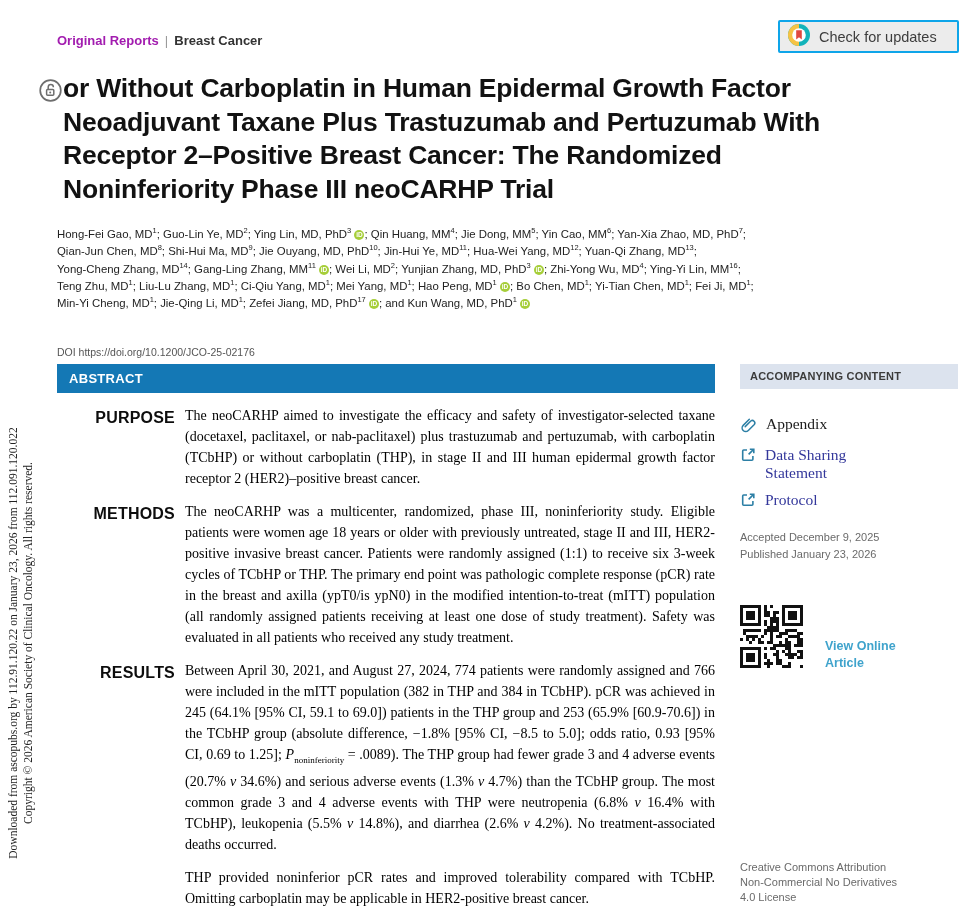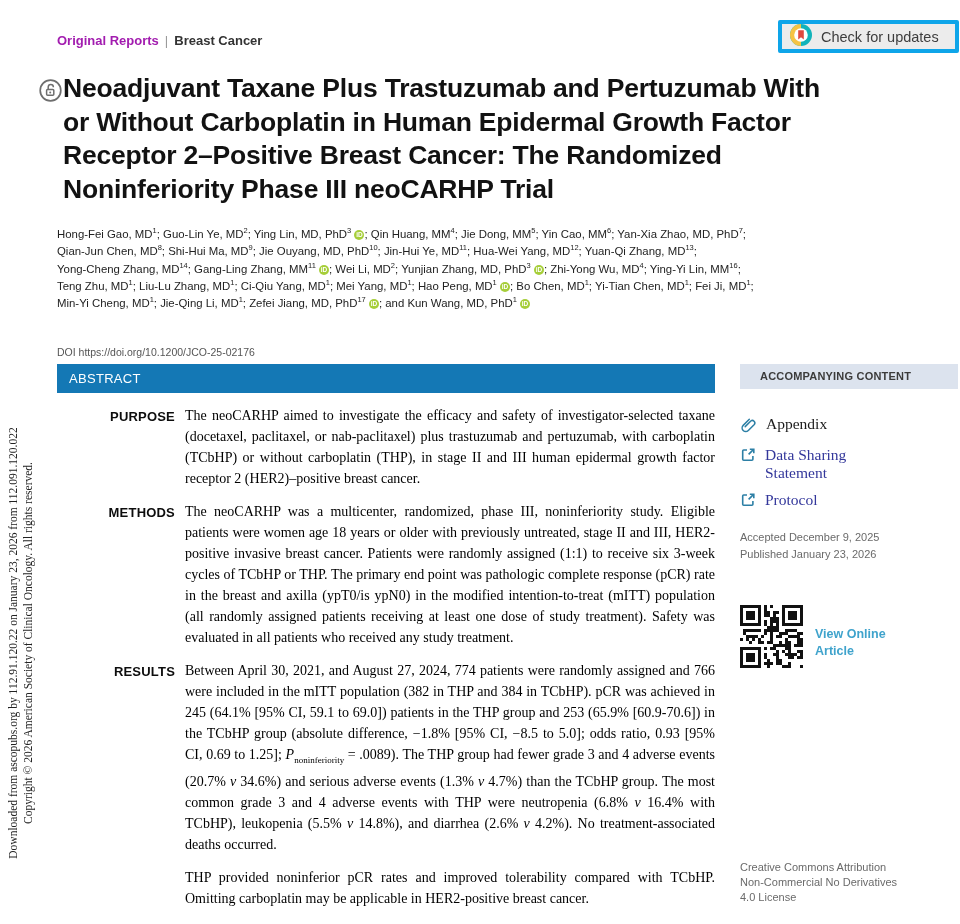--- a/index.html
+++ b/index.html
@@ -13,21 +13,21 @@
     color:#222; text-align:center; }
 
   
   .type-bar { position:absolute; left:57px; top:33px; font-size:13px; }
   .type-bar .section { color:#a21caf; font-weight:bold; }
   .type-bar .divider { color:#999; margin:0 6px; }
   .type-bar .category { color:#333; font-weight:bold; font-weight:600; }
 
   
   .check-btn { position:absolute; left:778px; top:20px; width:181px; height:33px;
-    background:#ececec; border:4px solid #0ea5e9; border-radius:2px;
+    background:#ececec; border:2px solid #0ea5e9; border-radius:2px;
     display:flex; align-items:center; gap:8px; padding-left:7px; cursor:pointer;
     font-size:14.5px; color:#3d3d3d; }
 
   
   .title-block { position:absolute; left:63px; top:72px; width:860px;
     font-size:26.5px; font-weight:bold; line-height:33.5px; color:#121212;
     letter-spacing:-0.2px; }
   .oa-icon { position:absolute; left:-24px; top:5px; }
 
   
@@ -36,43 +36,43 @@
   .authors sup { font-size:7.5px; vertical-align:super; line-height:0; }
   .orcid { display:inline-block; width:10px; height:10px; border-radius:50%;
     background:#a6ce39; color:#fff; font-size:6.5px; font-weight:bold;
     line-height:10px; text-align:center; vertical-align:1px; }
 
   .doi { position:absolute; left:57px; top:346px; font-size:10.5px; color:#555; }
 
   
   .abstract { position:absolute; left:57px; top:364px; width:658px; }
   .abstract-bar { background:#1478b5; height:29px; line-height:29px; padding-left:12px;
-    color:#fff; font-weight:normal; font-size:13px; letter-spacing:0.3px; }
+    color:#fff; font-weight:bold; font-size:13px; letter-spacing:0.3px; }
   .abs-row { display:grid; grid-template-columns:118px 10px 530px; margin-top:12px; }
-  .abs-label { text-align:right; font-weight:bold; font-size:13px; color:#0d0d0d;
+  .abs-label { text-align:right; font-weight:bold; font-size:16px; color:#0d0d0d;
     padding-top:4px; letter-spacing:0.2px; }
   .abs-text { grid-column:3; font-family:Liberation Serif, serif; font-size:14px;
     line-height:21px; color:#000000; text-align:justify; }
   .abs-text sub { font-size:9px; }
   .abs-rule { height:3px; background:#1478b5; margin-top:15px; }
 
   
   .sidebar { position:absolute; left:740px; top:364px; width:218px; height:560px; }
-  .sidebar-bar { background:#dce3ee; height:25px; line-height:25px; padding-left:20px;
+  .sidebar-bar { background:#dce3ee; height:25px; line-height:25px; padding-left:10px;
     font-weight:bold; font-size:11px; color:#3b3b3b; letter-spacing:0.2px; }
   .side-links { margin-top:26px; }
   .side-link { display:flex; gap:9px; align-items:flex-start; margin-bottom:9px;
     cursor:pointer; font-family:"Liberation Serif", serif; font-size:15.5px;
     line-height:18px; width:170px; }
   .side-link .lbl-dark { color:#1a1a1a; }
   .side-link .lbl-blue { color:#33379b; }
   .side-link svg { flex:0 0 auto; margin-top:1px; }
   .side-dates { margin-top:17px; font-size:11px; line-height:17px; color:#6a6a6a; }
   .side-cite { margin-top:14px; font-size:11px; line-height:17px; color:#6a6a6a; }
-  .qr-block { margin-top:42px; display:flex; gap:12px; align-items:center; }
+  .qr-block { margin-top:42px; display:flex; gap:22px; align-items:flex-end; }
   .view-online { margin-top:8px; width:85px; color:#3fa3cc; font-size:12.5px;
     line-height:17px; font-weight:bold; cursor:pointer; }
   .license { position:absolute; top:496px; left:0; width:170px; font-size:11px;
     line-height:15px; color:#6a6a6a; }
 </style>
 </head>
 <body>
 
 <div class="page">
 
@@ -99,22 +99,22 @@
 
   <div class="title-block">
     <span class="oa-icon">
       <svg width="23" height="23" viewBox="0 0 23 23">
         <circle cx="11.5" cy="11.5" r="10.3" fill="none" stroke="#6e6e6e" stroke-width="1.7"></circle>
         <rect x="7.6" y="10.6" width="7.2" height="5.6" rx="1" fill="none" stroke="#6e6e6e" stroke-width="1.5"></rect>
         <path d="M9.2 10.4 v-2.2 a2.6 2.6 0 0 1 5.2 0" fill="none" stroke="#6e6e6e" stroke-width="1.5"></path>
         <circle cx="11.2" cy="13.4" r="1" fill="#6e6e6e"></circle>
       </svg>
     </span>
-  <div>Neoadjuvant Taxane Plus Trastuzumab and Pertuzumab With</div>
-      <div>or Without Carboplatin in Human Epidermal Growth Factor</div>
+  <div>or Without Carboplatin in Human Epidermal Growth Factor</div>
+      <div>Neoadjuvant Taxane Plus Trastuzumab and Pertuzumab With</div>
       <div>Receptor 2–Positive Breast Cancer: The Randomized</div>
       <div>Noninferiority Phase III neoCARHP Trial</div>
     </div>
 
   <div class="authors">
       <div>Hong-Fei Gao, MD<sup>1</sup>; Guo-Lin Ye, MD<sup>2</sup>; Ying Lin, MD, PhD<sup>3</sup> <span class="orcid">iD</span>; Qin Huang, MM<sup>4</sup>; Jie Dong, MM<sup>5</sup>; Yin Cao, MM<sup>6</sup>; Yan-Xia Zhao, MD, PhD<sup>7</sup>;</div>
       <div>Qian-Jun Chen, MD<sup>8</sup>; Shi-Hui Ma, MD<sup>9</sup>; Jie Ouyang, MD, PhD<sup>10</sup>; Jin-Hui Ye, MD<sup>11</sup>; Hua-Wei Yang, MD<sup>12</sup>; Yuan-Qi Zhang, MD<sup>13</sup>;</div>
       <div>Yong-Cheng Zhang, MD<sup>14</sup>; Gang-Ling Zhang, MM<sup>11</sup> <span class="orcid">iD</span>; Wei Li, MD<sup>2</sup>; Yunjian Zhang, MD, PhD<sup>3</sup> <span class="orcid">iD</span>; Zhi-Yong Wu, MD<sup>4</sup>; Ying-Yi Lin, MM<sup>16</sup>;</div>
       <div>Teng Zhu, MD<sup>1</sup>; Liu-Lu Zhang, MD<sup>1</sup>; Ci-Qiu Yang, MD<sup>1</sup>; Mei Yang, MD<sup>1</sup>; Hao Peng, MD<sup>1</sup> <span class="orcid">iD</span>; Bo Chen, MD<sup>1</sup>; Yi-Tian Chen, MD<sup>1</sup>; Fei Ji, MD<sup>1</sup>;</div>
       <div>Min-Yi Cheng, MD<sup>1</sup>; Jie-Qing Li, MD<sup>1</sup>; Zefei Jiang, MD, PhD<sup>17</sup> <span class="orcid">iD</span>; and Kun Wang, MD, PhD<sup>1</sup> <span class="orcid">iD</span></div>

